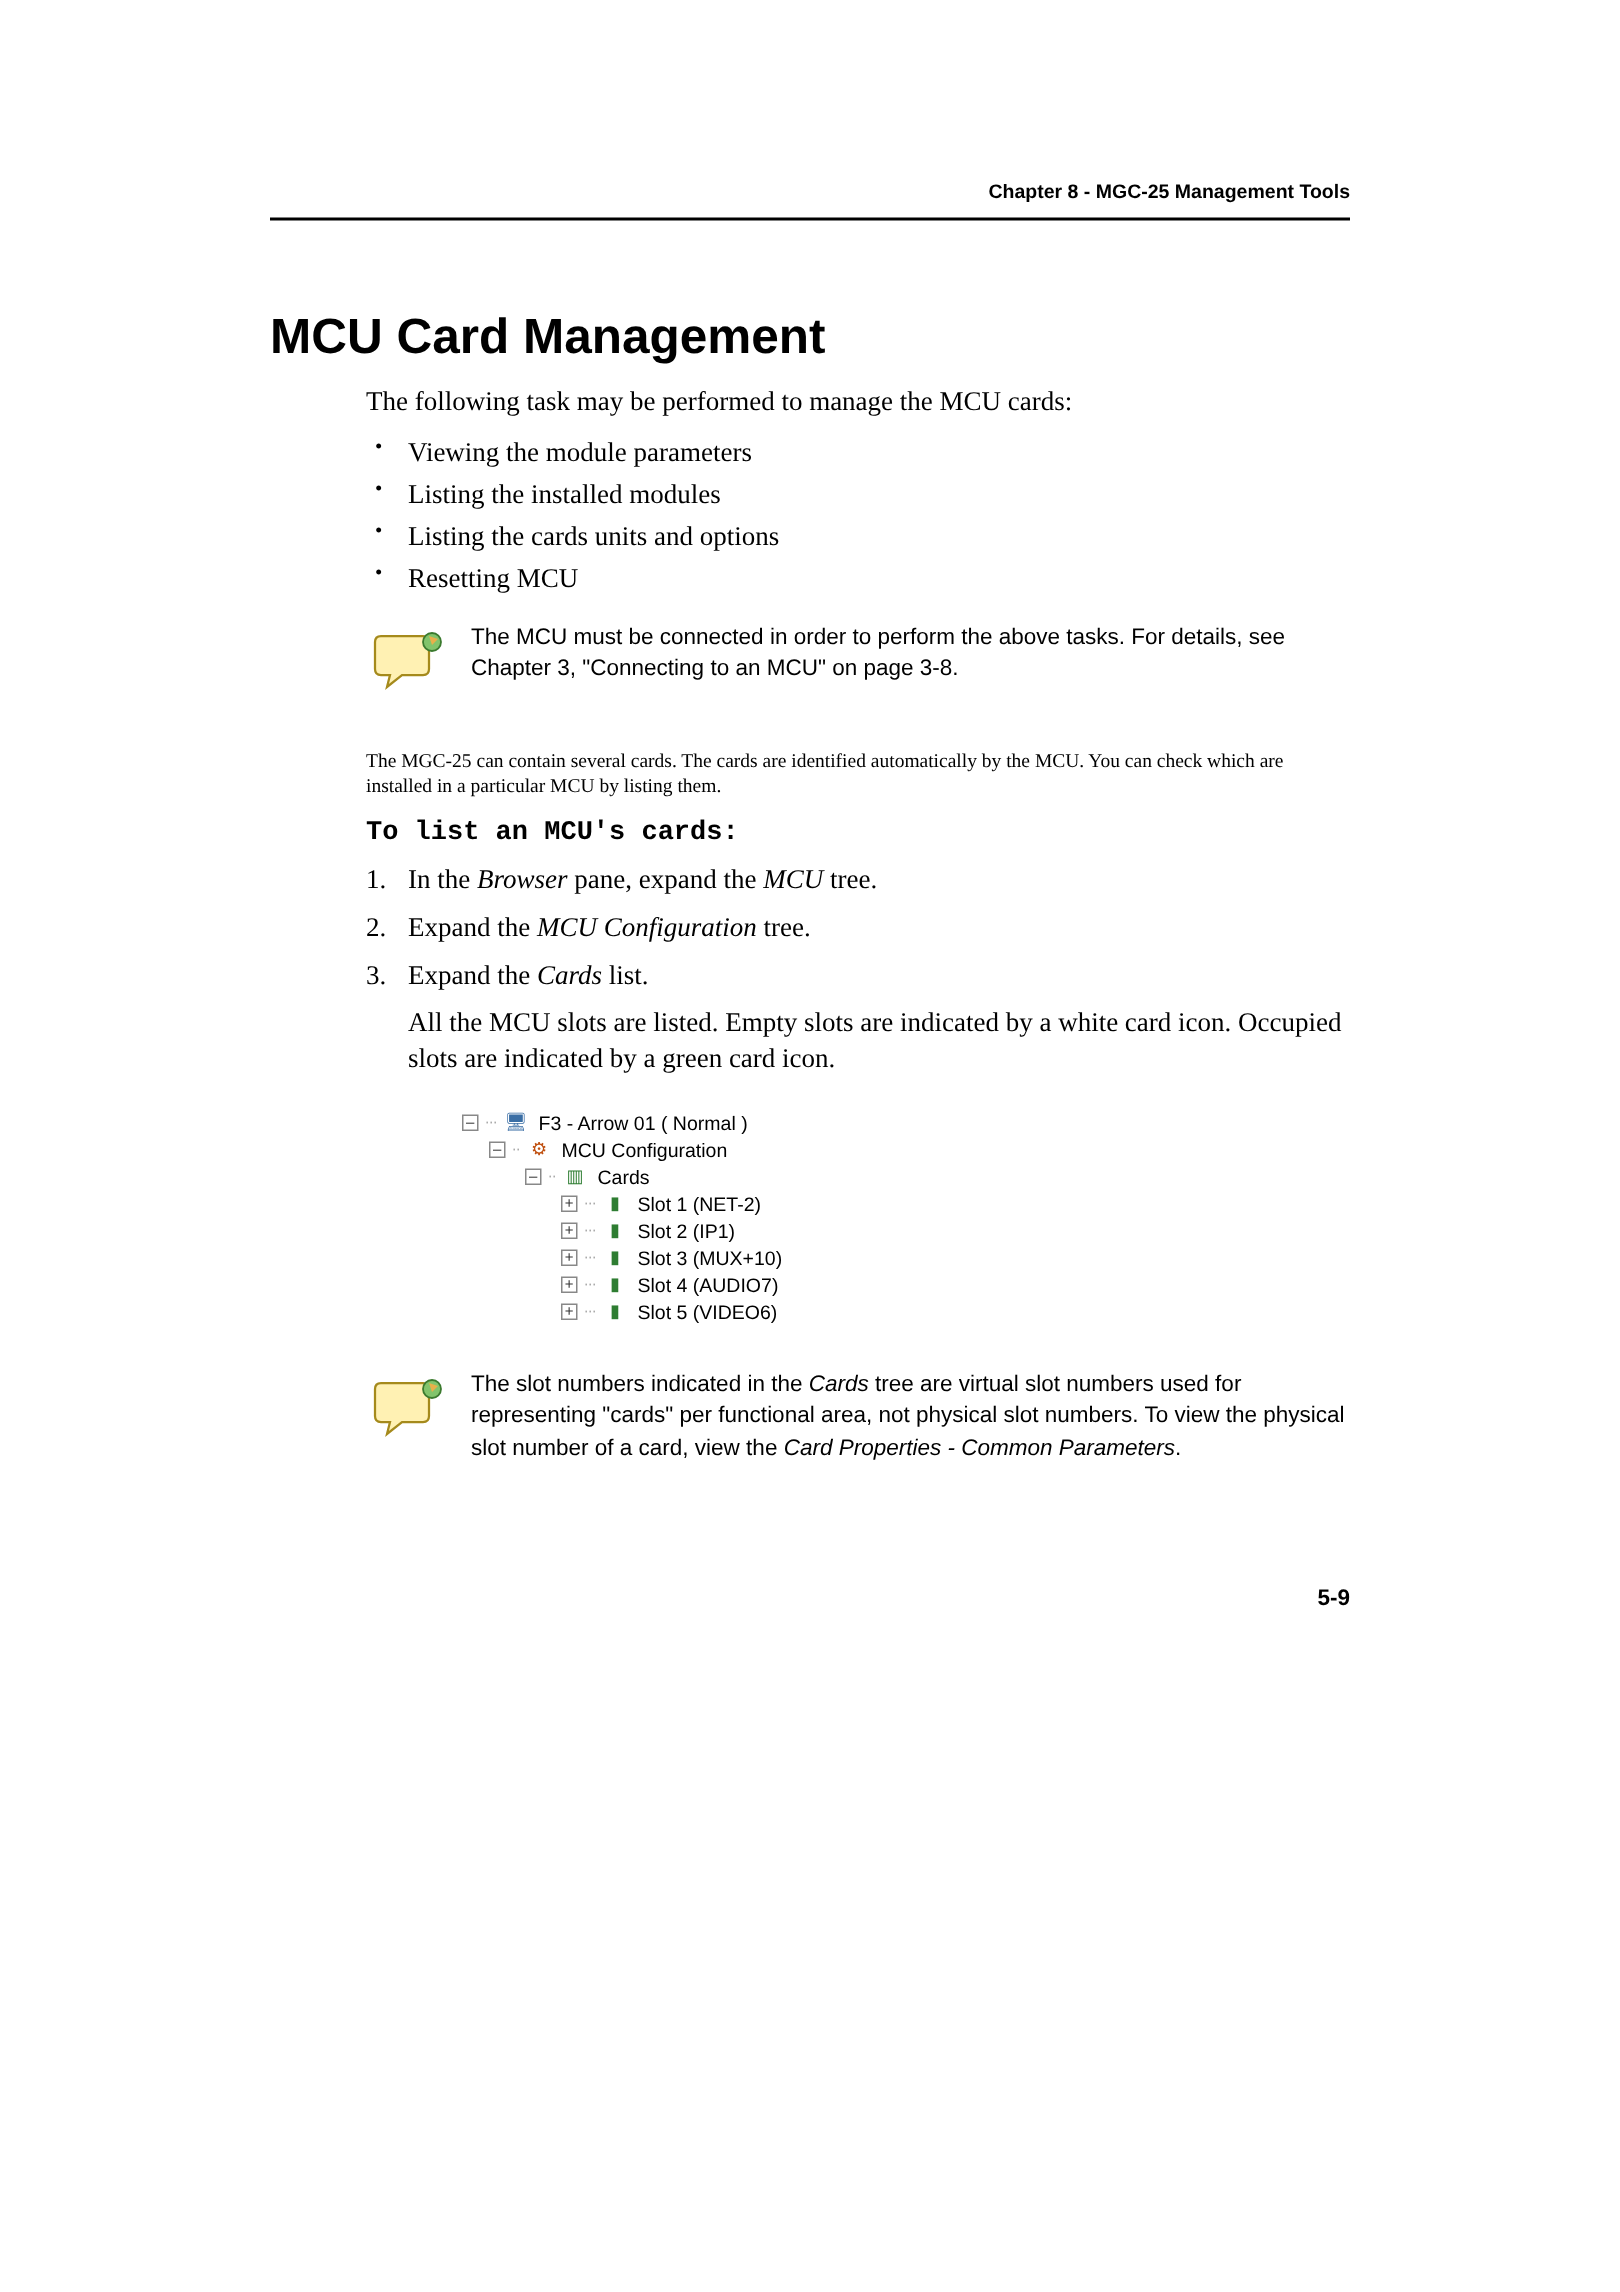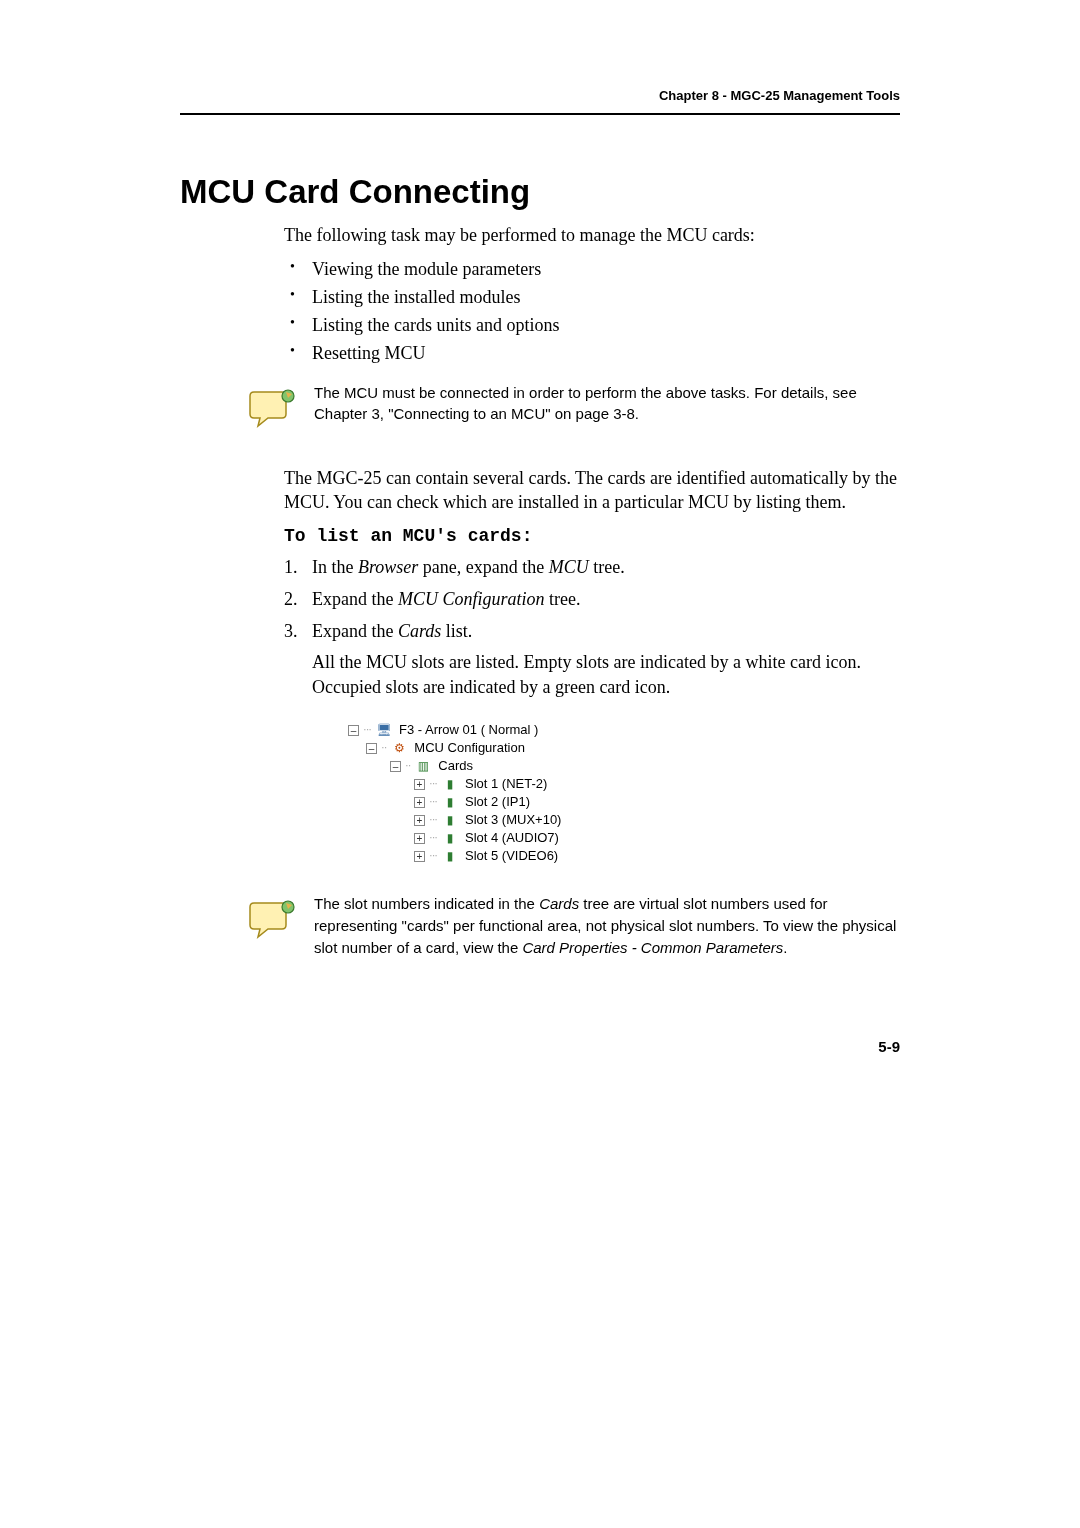--- a/index.html
+++ b/index.html
@@ -4,21 +4,21 @@
 <style>
   body {
     margin: 0;
     padding: 0;
     background: #fff;
     font-family: "Times New Roman", Times, serif;
     color: #000;
     width: 1080px;
   }
   .page {
-    padding: 88px 180px 80px 180px;
+    padding: 120px 180px 80px 180px;
     box-sizing: border-box;
     width: 1080px;
   }
   .chapter-header {
     font-family: Arial, Helvetica, sans-serif;
     font-weight: bold;
     font-size: 13px;
     text-align: right;
     margin-bottom: 10px;
     color: #000;
@@ -28,21 +28,21 @@
     border-top: 2px solid #000;
     margin: 0 0 58px 0;
   }
   h1.title {
     font-family: Arial, Helvetica, sans-serif;
     font-weight: bold;
     font-size: 33px;
     margin: 0 0 14px 0;
   }
   .body-indent {
-    margin-left: 104px;
+    margin-left: 64px;
   }
   .intro {
     font-size: 18px;
     margin: 0 0 10px 0;
   }
   ul.bullets {
     list-style: none;
     padding: 0;
     margin: 0 0 14px 0;
   }
@@ -80,21 +80,21 @@
     font-size: 15px;
     line-height: 1.45;
   }
   h2.subheading {
     font-family: Arial, Helvetica, sans-serif;
     font-weight: bold;
     font-size: 24px;
     margin: 0 0 22px 0;
   }
   .para {
-    font-size: 18px;
+    font-size: 13px;
     line-height: 1.35;
     margin: 0 0 10px 0;
   }
   .bold-lead {
     font-weight: bold;
     font-size: 18px;
     margin: 12px 0 8px 0;
     font-family: Liberation Mono, monospace;
   }
   ol.steps {
@@ -182,21 +182,21 @@
   }
 </style>
 </head>
 <body>
 
 <div class="page">
 
   <div class="chapter-header">Chapter 8 - MGC-25 Management Tools</div>
   <hr class="rule">
 
-  <h1 class="title">MCU Card Connecting</h1>
+  <h1 class="title">MCU Card Management</h1>
 
   <div class="body-indent">
     <p class="intro">The following task may be performed to manage the MCU cards:</p>
     <ul class="bullets">
       <li>Viewing the module parameters</li>
       <li>Listing the installed modules</li>
       <li>Listing the cards units and options</li>
       <li>Resetting MCU</li>
     </ul>
   </div>

